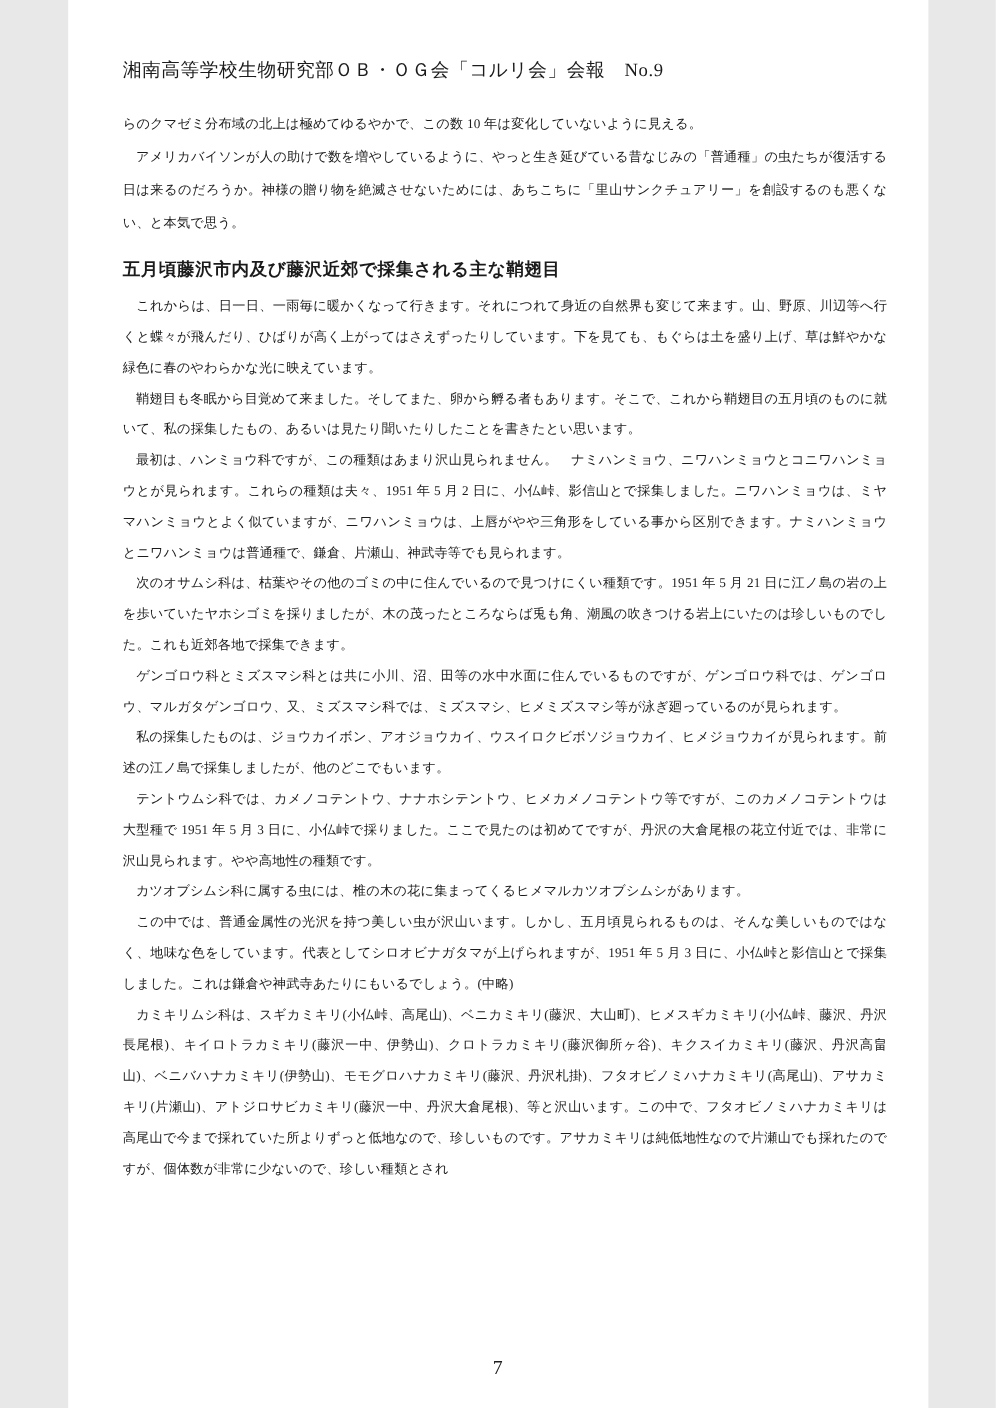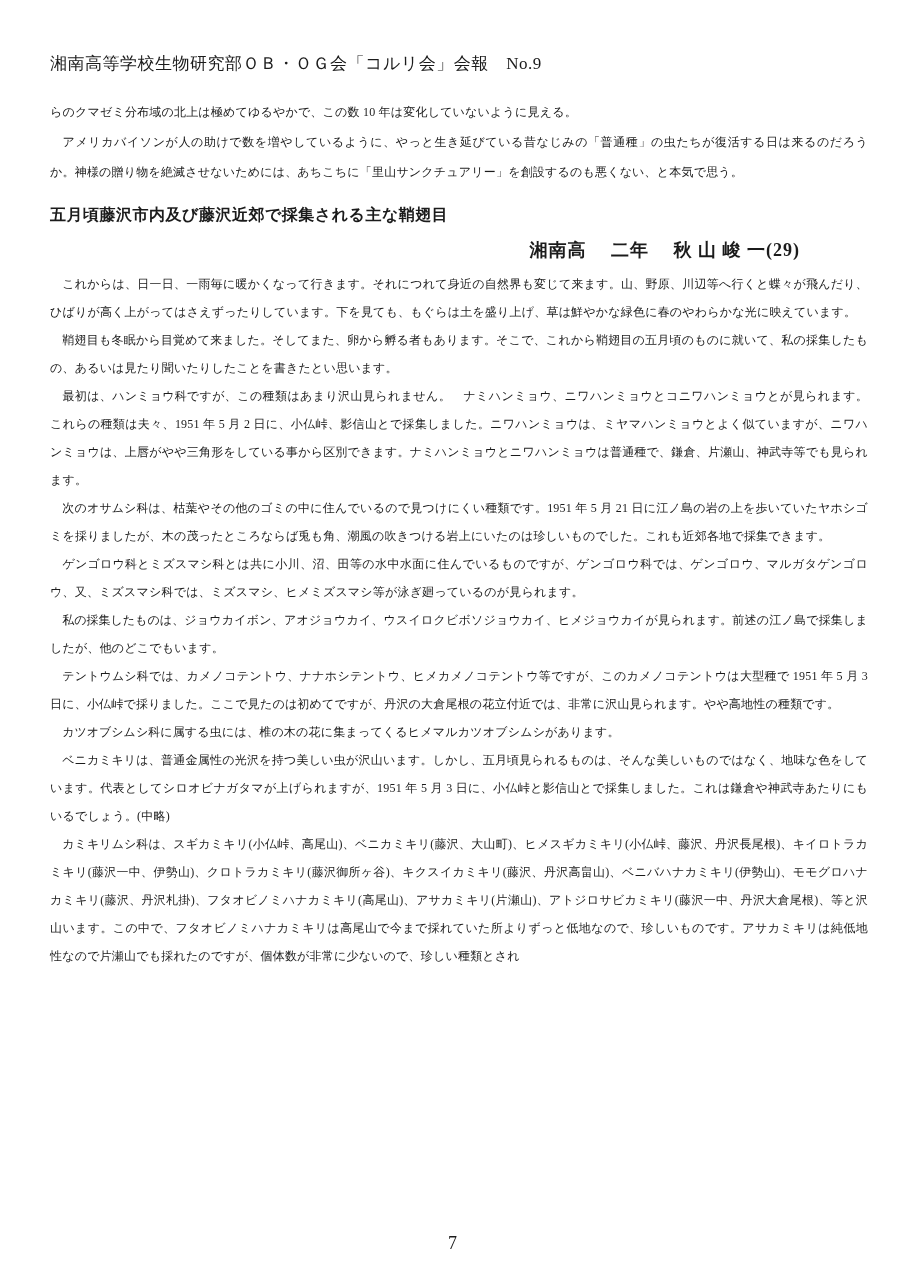--- a/index.html
+++ b/index.html
@@ -2,21 +2,21 @@
 <html lang="ja"><head>
 <meta charset="utf-8">
 <style>
   html, body {
     margin: 0;
     padding: 0;
     background: #e8e8e8;
   }
   .page {
     position: relative;
-    width: 905px;
+    width: 782px;
     height: 1280px;
     margin: 0 auto;
     background: #ffffff;
     box-sizing: border-box;
     padding: 52px 37px 0 50px;
     font-family: "Liberation Serif", "DejaVu Serif", serif;
     color: #1b1b1b;
     overflow: hidden;
   }
   .doc-header {
@@ -78,29 +78,28 @@
   <div class="doc-header">湘南高等学校生物研究部ＯＢ・ＯＧ会「コルリ会」会報　No.9</div>
 
   <div class="intro-section">
       <p class="para"><span class="">らのクマゼミ分布域の北上は極めてゆるやかで、この数 10 年は変化していないように見える。</span></p>
       <p class="para"><span class="">　アメリカバイソンが人の助けで数を増やしているように、やっと生き延びている昔なじみの「普通種」の虫たちが復活する日は来るのだろうか。神様の贈り物を絶滅させないためには、あちこちに「里山サンクチュアリー」を創設するのも悪くない、と本気で思う。</span></p>
     </div>
 
 
   <h1 class="article-title">五月頃藤沢市内及び藤沢近郊で採集される主な鞘翅目</h1>
 
-  <div class="byline">湘南高　 二年　 秋 山 峻 一(29)</div>
 
   <div class="article-body">
       <p class="para"><span class="">　これからは、日一日、一雨毎に暖かくなって行きます。それにつれて身近の自然界も変じて来ます。山、野原、川辺等へ行くと蝶々が飛んだり、ひばりが高く上がってはさえずったりしています。下を見ても、もぐらは土を盛り上げ、草は鮮やかな緑色に春のやわらかな光に映えています。</span></p>
       <p class="para"><span class="">　鞘翅目も冬眠から目覚めて来ました。そしてまた、卵から孵る者もあります。そこで、これから鞘翅目の五月頃のものに就いて、私の採集したもの、あるいは見たり聞いたりしたことを書きたとい思います。</span></p>
       <p class="para"><span class="">　最初は、</span><span class="fam">ハンミョウ科</span><span class="">ですが、この種類はあまり沢山見られません。　ナミハンミョウ、ニワハンミョウとコニワハンミョウとが見られます。これらの種類は夫々、1951 年 5 月 2 日に、小仏峠、影信山とで採集しました。ニワハンミョウは、ミヤマハンミョウとよく似ていますが、ニワハンミョウは、上唇がやや三角形をしている事から区別できます。ナミハンミョウとニワハンミョウは普通種で、鎌倉、片瀬山、神武寺等でも見られます。</span></p>
       <p class="para"><span class="">　次の</span><span class="fam">オサムシ科</span><span class="">は、枯葉やその他のゴミの中に住んでいるので見つけにくい種類です。1951 年 5 月 21 日に江ノ島の岩の上を歩いていたヤホシゴミを採りましたが、木の茂ったところならば兎も角、潮風の吹きつける岩上にいたのは珍しいものでした。これも近郊各地で採集できます。</span></p>
       <p class="para"><span class="">　</span><span class="fam">ゲンゴロウ科</span><span class="">と</span><span class="fam">ミズスマシ科</span><span class="">とは共に小川、沼、田等の水中水面に住んでいるものですが、ゲンゴロウ科では、ゲンゴロウ、マルガタゲンゴロウ、又、ミズスマシ科では、ミズスマシ、ヒメミズスマシ等が泳ぎ廻っているのが見られます。</span></p>
       <p class="para"><span class="">　</span><span class="fam">私の採集したもの</span><span class="">は、ジョウカイボン、アオジョウカイ、ウスイロクビボソジョウカイ、ヒメジョウカイが見られます。前述の江ノ島で採集しましたが、他のどこでもいます。</span></p>
       <p class="para"><span class="">　</span><span class="fam">テントウムシ科</span><span class="">では、カメノコテントウ、ナナホシテントウ、ヒメカメノコテントウ等ですが、このカメノコテントウは大型種で 1951 年 5 月 3 日に、小仏峠で採りました。ここで見たのは初めてですが、丹沢の大倉尾根の花立付近では、非常に沢山見られます。やや高地性の種類です。</span></p>
       <p class="para"><span class="">　</span><span class="fam">カツオブシムシ科</span><span class="">に属する虫には、椎の木の花に集まってくるヒメマルカツオブシムシがあります。</span></p>
-      <p class="para"><span class="">　</span><span class="fam">ベニカミキリ</span><span class="">は、普通金属性の光沢を持つ美しい虫が沢山います。しかし、五月頃見られるものは、そんな美しいものではなく、地味な色をしています。代表としてシロオビナガタマが上げられますが、1951 年 5 月 3 日に、小仏峠と影信山とで採集しました。これは鎌倉や神武寺あたりにもいるでしょう。(中略)</span></p>
+      <p class="para"><span class="">　</span><span class="fam">この中で</span><span class="">は、普通金属性の光沢を持つ美しい虫が沢山います。しかし、五月頃見られるものは、そんな美しいものではなく、地味な色をしています。代表としてシロオビナガタマが上げられますが、1951 年 5 月 3 日に、小仏峠と影信山とで採集しました。これは鎌倉や神武寺あたりにもいるでしょう。(中略)</span></p>
       <p class="para"><span class="">　</span><span class="fam">カミキリムシ科</span><span class="">は、スギカミキリ(小仏峠、高尾山)、ベニカミキリ(藤沢、大山町)、ヒメスギカミキリ(小仏峠、藤沢、丹沢長尾根)、キイロトラカミキリ(藤沢一中、伊勢山)、クロトラカミキリ(藤沢御所ヶ谷)、キクスイカミキリ(藤沢、丹沢高畠山)、ベニバハナカミキリ(伊勢山)、モモグロハナカミキリ(藤沢、丹沢札掛)、フタオビノミハナカミキリ(高尾山)、アサカミキリ(片瀬山)、アトジロサビカミキリ(藤沢一中、丹沢大倉尾根)、等と沢山います。この中で、フタオビノミハナカミキリは高尾山で今まで採れていた所よりずっと低地なので、珍しいものです。アサカミキリは純低地性なので片瀬山でも採れたのですが、個体数が非常に少ないので、珍しい種類とされ</span></p>
     </div>
 
   <div class="page-number">7</div>
 </div>
 
 </body></html>

